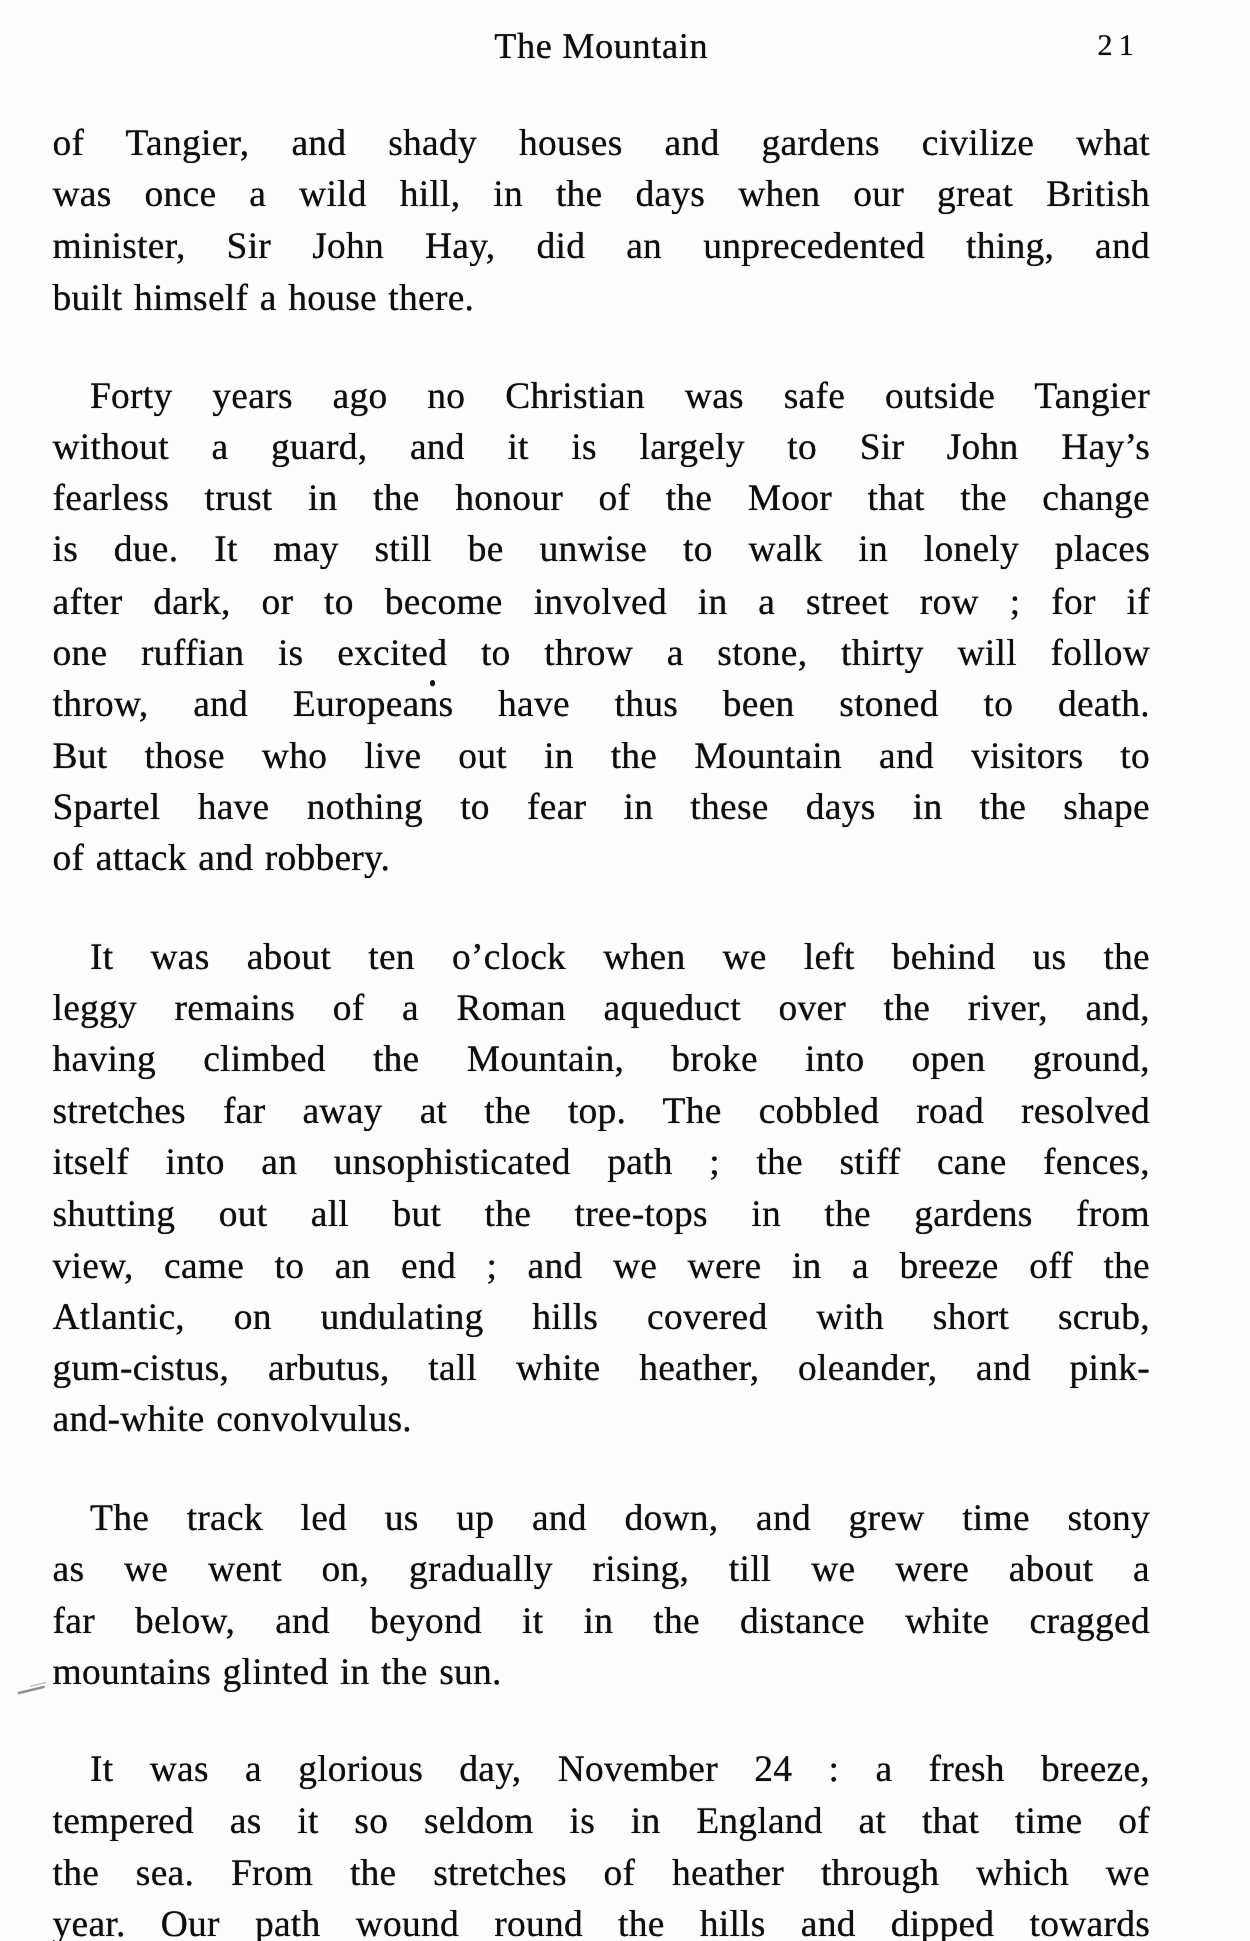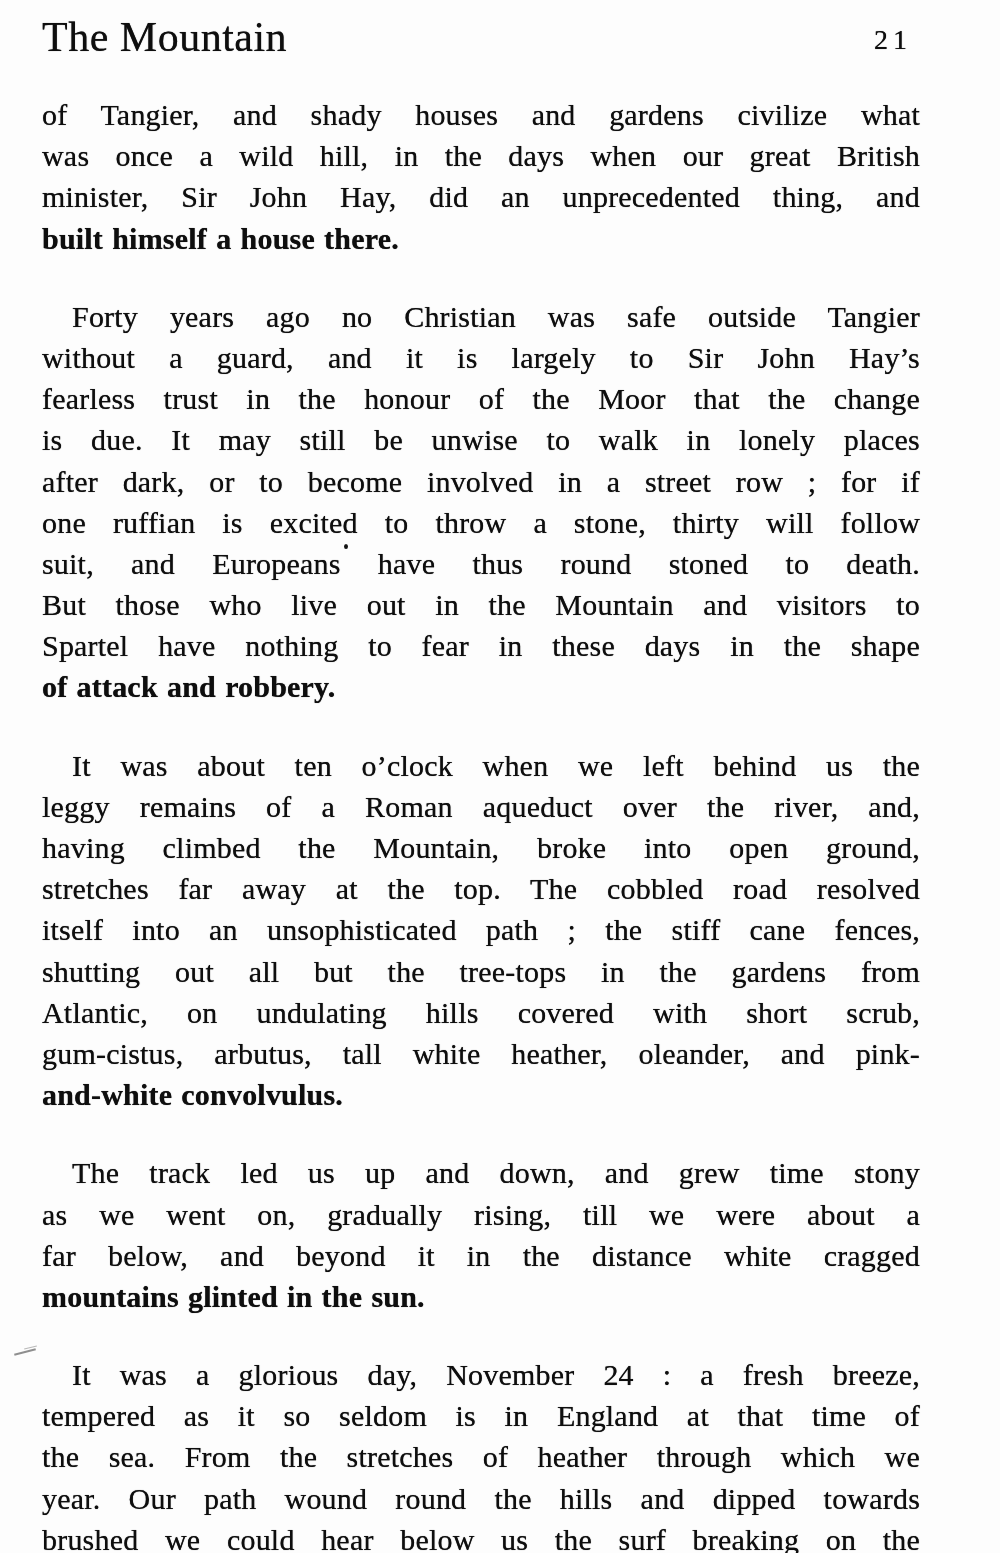--- a/index.html
+++ b/index.html
@@ -23,30 +23,31 @@
   }
   .header {
     position: absolute;
     left: 42px;
     top: 12px;
     width: 878px;
     height: 56px;
   }
   .title {
     width: 100%;
-    font-size: 42px;
+    text-align: center;
+    font-size: 29px;
     line-height: 50px;
     letter-spacing: 0.5px;
     white-space: nowrap;
   }
   .page-number {
     position: absolute;
     right: 8px;
     top: 12px;
-    font-size: 28px;
+    font-size: 24px;
     letter-spacing: 5px;
     font-variant: small-caps;
   }
   .text-block {
     position: absolute;
     left: 42px;
     top: 94px;
     width: 878px;
     font-size: 30px;
     letter-spacing: 0.2px;
@@ -56,21 +57,21 @@
     height: 41.2px;
     line-height: 41.2px;
     text-align: justify;
     text-align-last: justify;
     text-justify: inter-word;
     white-space: nowrap; 
     overflow: visible;
   }
   .line { white-space: normal; }
   .line.indent { padding-left: 30px; margin-top: 37px; }
-  .line.para-end { text-align-last: left; font-weight: bold; }
+  .line.para-end { text-align-last: left; }
   .pencil-mark {
     position: absolute;
     left: 12px;
     top: 1344px;
     width: 30px;
     height: 14px;
   }
   .pencil-mark::before {
     content: "";
     position: absolute;
@@ -112,30 +113,31 @@
       <div class="line">of Tangier, and shady houses and gardens civilize what</div>
       <div class="line">was once a wild hill, in the days when our great British</div>
       <div class="line">minister, Sir John Hay, did an unprecedented thing, and</div>
       <div class="line para-end">built himself a house there.</div>
       <div class="line indent">Forty years ago no Christian was safe outside Tangier</div>
       <div class="line">without a guard, and it is largely to Sir John Hay’s</div>
       <div class="line">fearless trust in the honour of the Moor that the change</div>
       <div class="line">is due.  It may still be unwise to walk in lonely places</div>
       <div class="line">after dark, or to become involved in a street row ; for if</div>
       <div class="line">one ruffian is excited to throw a stone, thirty will follow</div>
-      <div class="line">suit, and Europeans have thus round stoned to death.</div>
+      <div class="line">throw, and Europeans have thus been stoned to death.</div>
       <div class="line">But those who live out in the Mountain and visitors to</div>
       <div class="line">Spartel have nothing to fear in these days in the shape</div>
       <div class="line para-end">of attack and robbery.</div>
       <div class="line indent">It was about ten o’clock when we left behind us the</div>
       <div class="line">leggy remains of a Roman aqueduct over the river, and,</div>
       <div class="line">having climbed the Mountain, broke into open ground,</div>
       <div class="line">stretches far away at the top.  The cobbled road resolved</div>
       <div class="line">itself into an unsophisticated path ; the stiff cane fences,</div>
       <div class="line">shutting out all but the tree-tops in the gardens from</div>
+      <div class="line">view, came to an end ; and we were in a breeze off the</div>
       <div class="line">Atlantic, on undulating hills covered with short scrub,</div>
       <div class="line">gum-cistus, arbutus, tall white heather, oleander, and pink-</div>
       <div class="line para-end">and-white convolvulus.</div>
       <div class="line indent">The track led us up and down, and grew time stony</div>
       <div class="line">as we went on, gradually rising, till we were about a</div>
       <div class="line">far below, and beyond it in the distance white cragged</div>
       <div class="line para-end">mountains glinted in the sun.</div>
       <div class="line indent">It was a glorious day, November 24 : a fresh breeze,</div>
       <div class="line">tempered as it so seldom is in England at that time of</div>
       <div class="line">the sea.  From the stretches of heather through which we</div>

